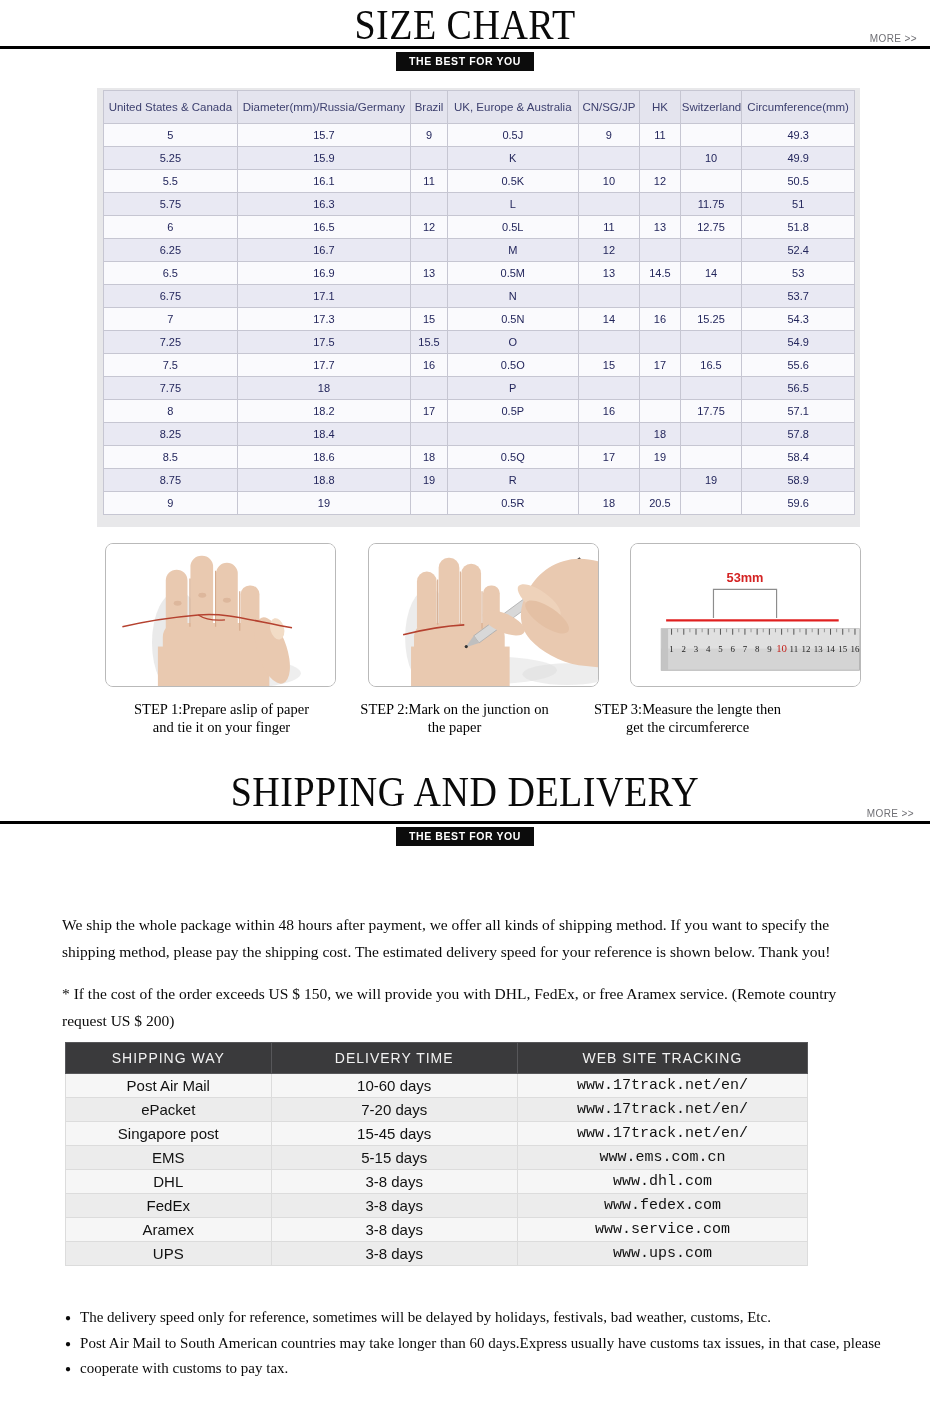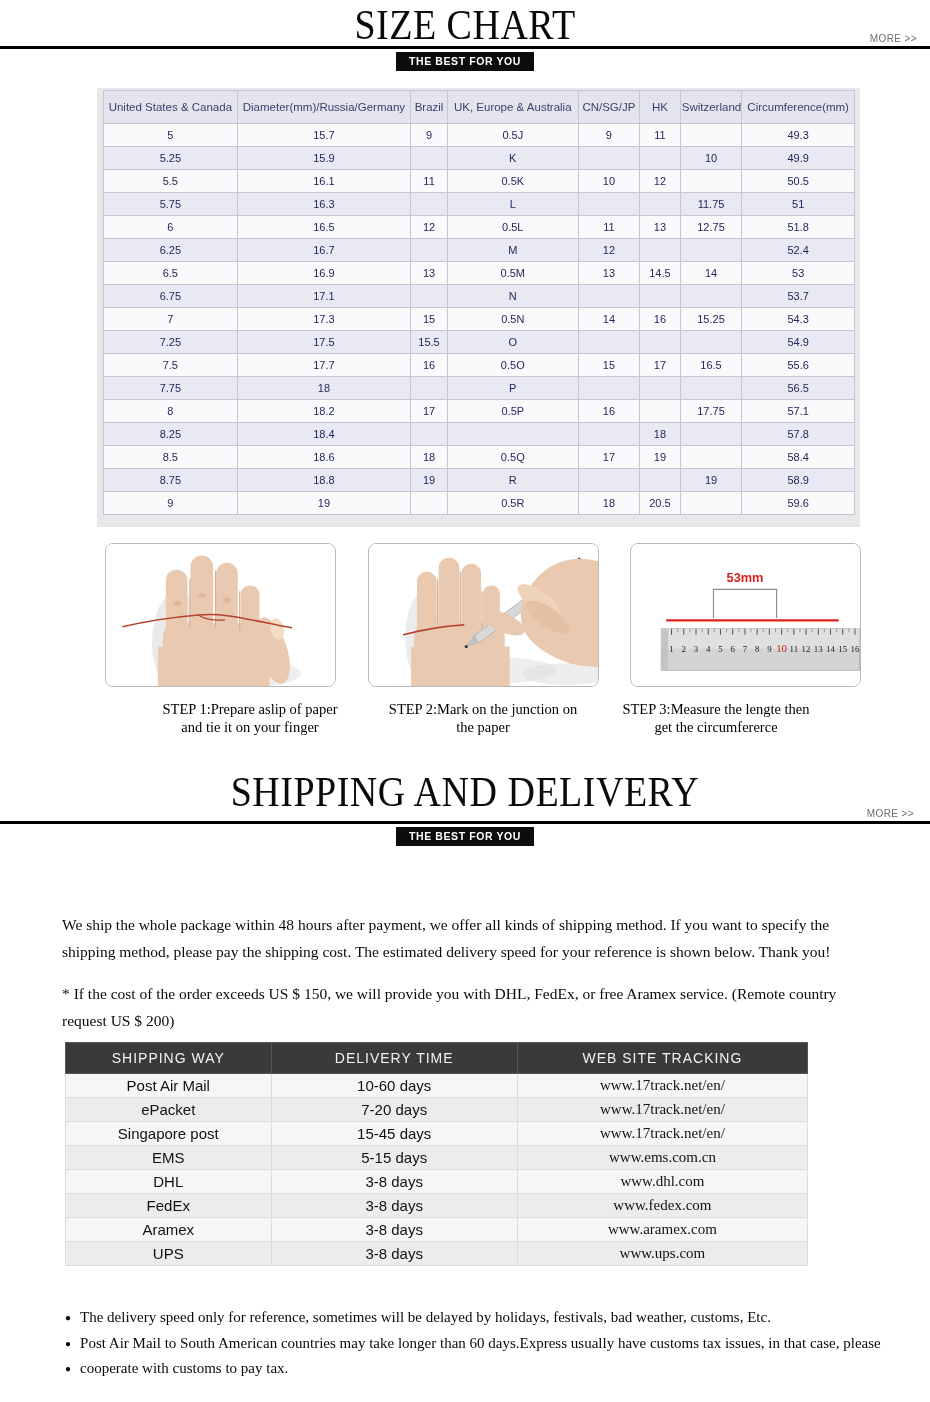--- a/index.html
+++ b/index.html
@@ -52,21 +52,21 @@
   .steps {
     position:absolute; top:543px; left:105px; width:756px;
     display:flex; justify-content:space-between;
   }
   .step-img {
     width:231px; height:144px; background:#fff;
     border:1px solid #b9b9b9; border-radius:8px; overflow:hidden;
   }
   .captions {
     position:absolute; top:701px; left:105px; width:756px;
-    display:flex; justify-content:center;
+    display:flex; justify-content:flex-start;
   }
   .caption {
     width:233px; text-align:center;
     font-family:"Liberation Serif", serif; font-size:14.5px;
     line-height:17.5px; color:#000;
   }
   .mm-label { font:bold 13px "Liberation Sans",sans-serif; fill:#d42222; }
   .rnum { font-family:"Liberation Serif",serif; font-size:9px; fill:#1c1c1c; }
   .rnum.red { fill:#c4231d; font-size:11px; }
   .tick { stroke:#444; stroke-width:0.9; }
@@ -86,21 +86,21 @@
   .ship-table th {
     height:31px; background:#3a3a3c; color:#f2f2f2;
     font-size:14px; font-weight:400; letter-spacing:1px;
     border:1px solid #57575a;
   }
   .ship-table td {
     height:24px; font-size:15px; color:#111;
     border:1px solid #dcdcdc; background:#f6f6f6; padding:0 4px;
   }
   .ship-table tr.alt td { background:#ececec; }
-  .ship-table td.track { font-family:Liberation Serif, serif; }
+  .ship-table td.track { font-family:Liberation Mono, monospace; }
   .sc0{width:27.7%}.sc1{width:33.2%}.sc2{width:39.1%}
   
   .notes {
     position:absolute; top:1305px; left:65px; width:820px;
     list-style:none; margin:0; padding:0;
     font-family:"Liberation Serif", serif; font-size:15px;
     line-height:25.5px; color:#0a0a0a;
   }
   .notes .bullet { font-size:10px; margin-right:9px; vertical-align:1px; }
 </style>
@@ -503,21 +503,21 @@
           <td class="track">www.dhl.com</td>
         </tr>
         <tr class="alt">
           <td>FedEx</td>
           <td>3-8 days</td>
           <td class="track">www.fedex.com</td>
         </tr>
         <tr>
           <td>Aramex</td>
           <td>3-8 days</td>
-          <td class="track">www.aramex.com</td>
+          <td class="track">www.service.com</td>
         </tr>
         <tr class="alt">
           <td>UPS</td>
           <td>3-8 days</td>
           <td class="track">www.ups.com</td>
         </tr>
       </tbody>
   </table>
 
   <ul class="notes" id="notes-list">

